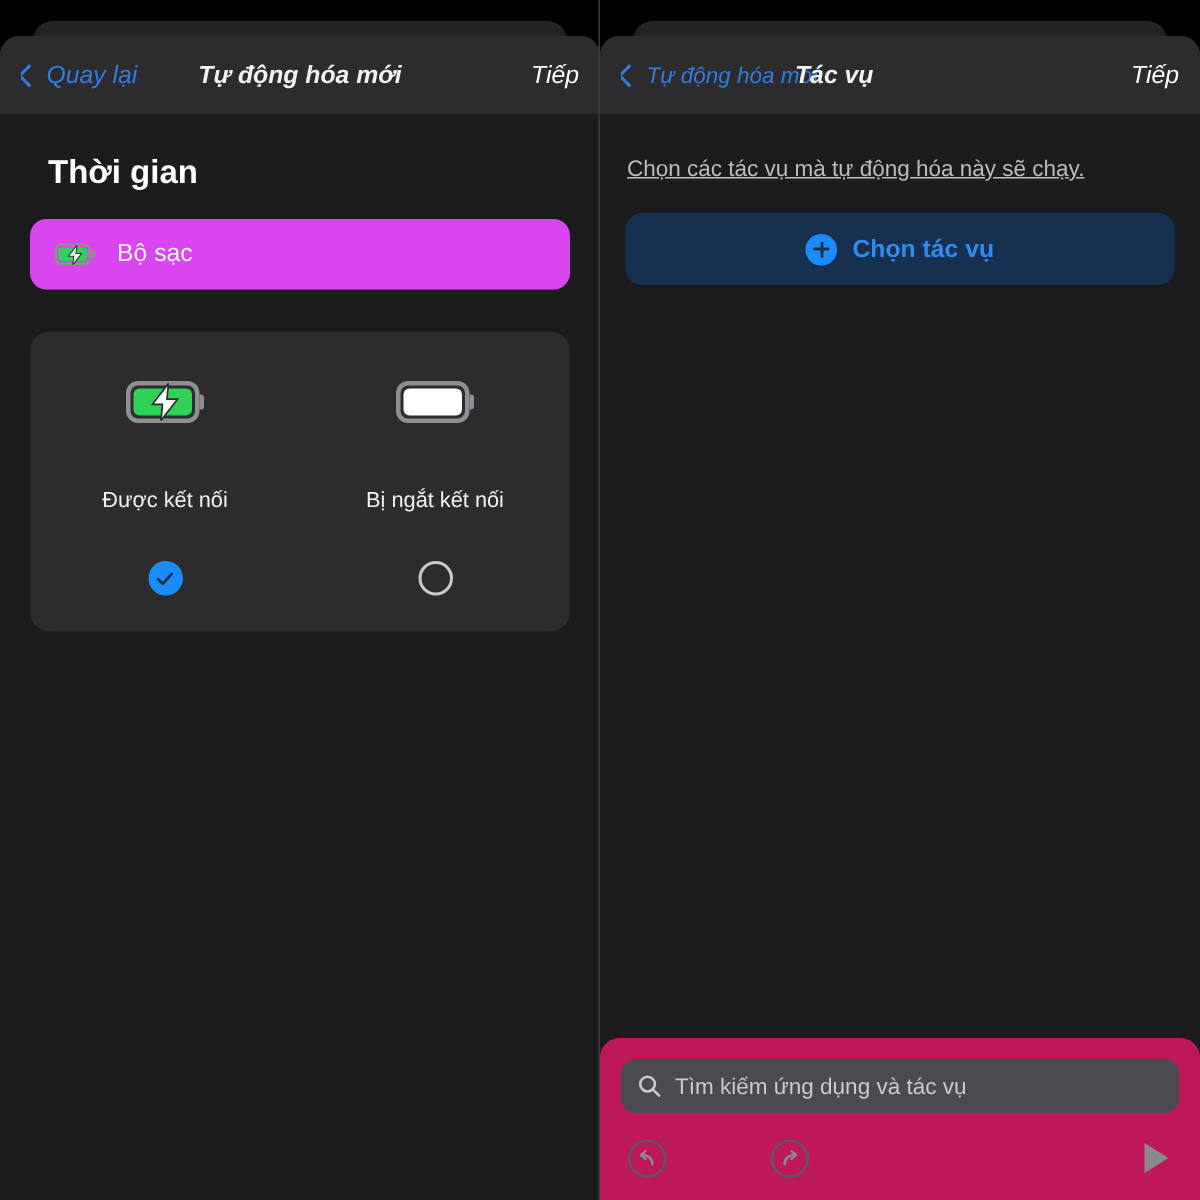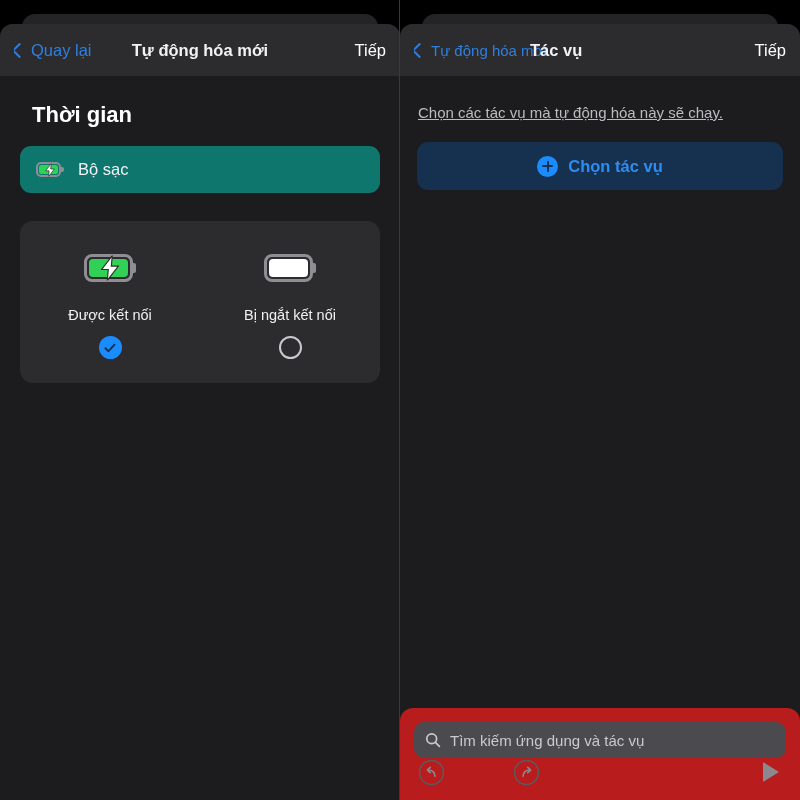--- a/index.html
+++ b/index.html
@@ -67,20 +67,21 @@
   }
 
   
   .navbar {
     position: relative;
     height: 52px;
     background: #2c2c2e;
     display: flex;
     align-items: center;
     padding: 0 14px;
+    font-style: italic;
   }
   .nav-back {
     display: flex;
     align-items: center;
     gap: 5px;
     color: #2f7fe0;
     font-size: 16.5px;
     cursor: pointer;
     white-space: nowrap;
     max-width: 175px;
@@ -119,21 +120,21 @@
   .body-left { padding: 0 20px; }
 
   .section-title {
     color: #ffffff;
     font-size: 22px;
     font-weight: bold;
     margin: 26px 0 18px 12px;
   }
 
   .row-card {
-    background: #0f766e;
+    background: #d946ef;
     border-radius: 11px;
     height: 47px;
     display: flex;
     align-items: center;
     padding: 0 16px;
     gap: 14px;
     cursor: pointer;
   }
   .row-card-label {
     color: #f2f2f4;
@@ -198,20 +199,21 @@
     margin-top: 28px;
     padding: 26px 0 24px 0;
     display: flex;
   }
   .choice {
     flex: 1;
     display: flex;
     flex-direction: column;
     align-items: center;
     cursor: pointer;
+    gap: 19px;
   }
   .choice-icon-wrap {
     height: 42px;
     display: flex;
     align-items: center;
     justify-content: center;
   }
   .choice-label {
     color: #f0f0f2;
     font-size: 14.5px;
@@ -274,22 +276,22 @@
   .plus-circle::after {
     top: 5px; left: 9.5px; height: 11px; width: 2.2px;
   }
 
   
   .dock {
     position: absolute;
     left: 0;
     right: 0;
     bottom: 0;
-    height: 92px;
-    background: #b91c1c;
+    height: 108px;
+    background: #be185d;
     border-radius: 13px 13px 0 0;
     z-index: 6;
   }
   .search-field {
     position: absolute;
     left: 14px;
     right: 14px;
     top: 14px;
     height: 36px;
     background: #4b4b4f;

